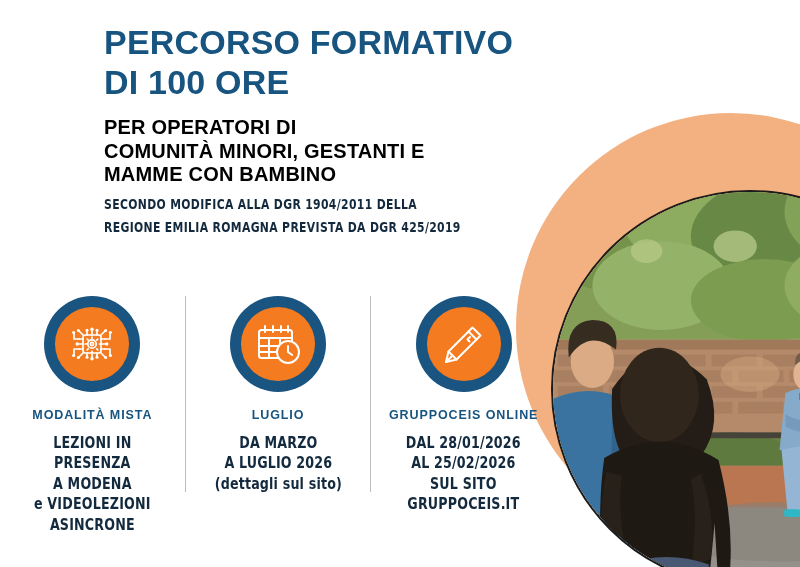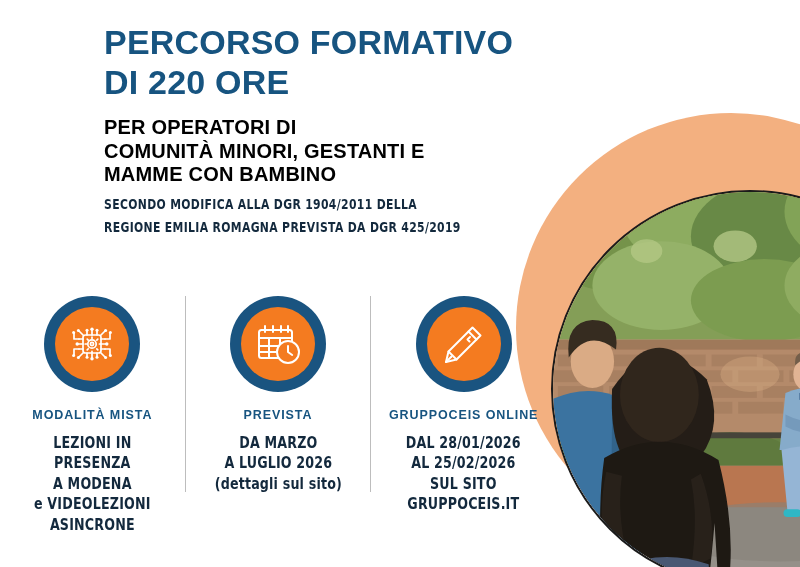--- a/index.html
+++ b/index.html
@@ -284,21 +284,21 @@
           <rect x="356" y="392" width="24" height="10" fill="#1d1d1f"></rect>
         </g>
 
         <rect x="0" y="0" width="400" height="400" fill="#ffd9a8" opacity="0.06"></rect>
       </g>
     </svg>
   </div>
 
   <div class="head-block">
     <div class="title-main">PERCORSO FORMATIVO
-DI 220 ORE</div>
+DI 100 ORE</div>
     <div class="title-sub">PER OPERATORI DI
 COMUNITÀ MINORI, GESTANTI E
 MAMME CON BAMBINO</div>
   </div>
 
   <div class="legal-note">SECONDO MODIFICA ALLA DGR 1904/2011 DELLA
 REGIONE EMILIA ROMAGNA PREVISTA DA DGR 425/2019</div>
 
   <div class="features">
 
@@ -361,21 +361,21 @@
               <rect x="6" y="11" width="33" height="28" rx="2.5"></rect>
               <path d="M6 19h33"></path>
               <path d="M12 7v6M20 7v6M28 7v6M35 7v6"></path>
               <path d="M16 19v20M27 19v11M6 27h24M6 33h17"></path>
               <circle cx="35" cy="33" r="11" fill="#F47B20"></circle>
               <path d="M35 27v6l4.2 3"></path>
             </g>
           </svg>
         </div>
       </div>
-      <div class="feature-title">PREVISTA</div>
+      <div class="feature-title">LUGLIO</div>
       <div class="feature-body">DA MARZO
 A LUGLIO 2026
 (dettagli sul sito)</div>
     </div>
 
     <div class="divider"></div>
 
     <div class="feature">
       <div class="icon-ring">
         <div class="icon-inner">

